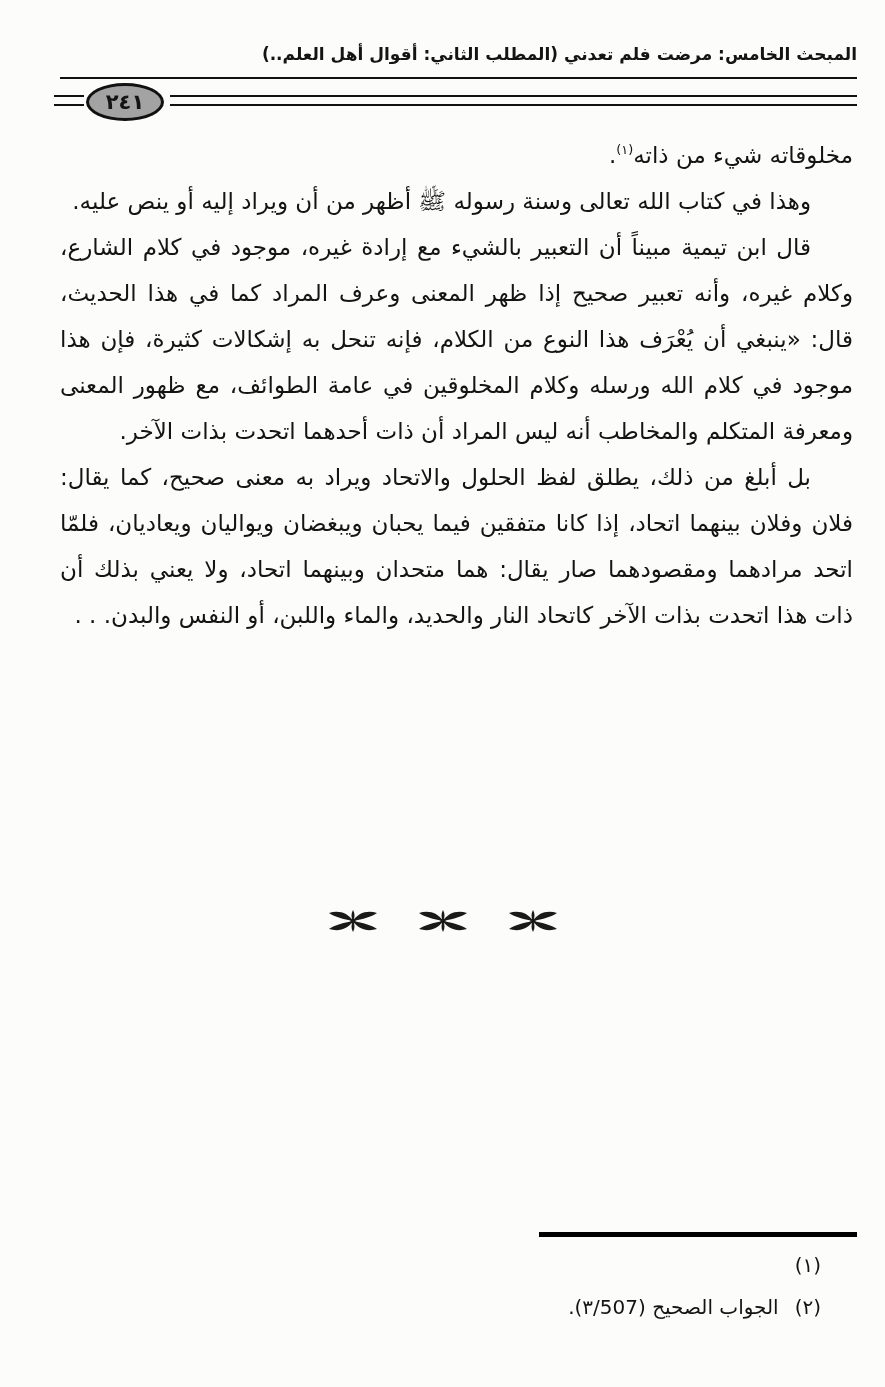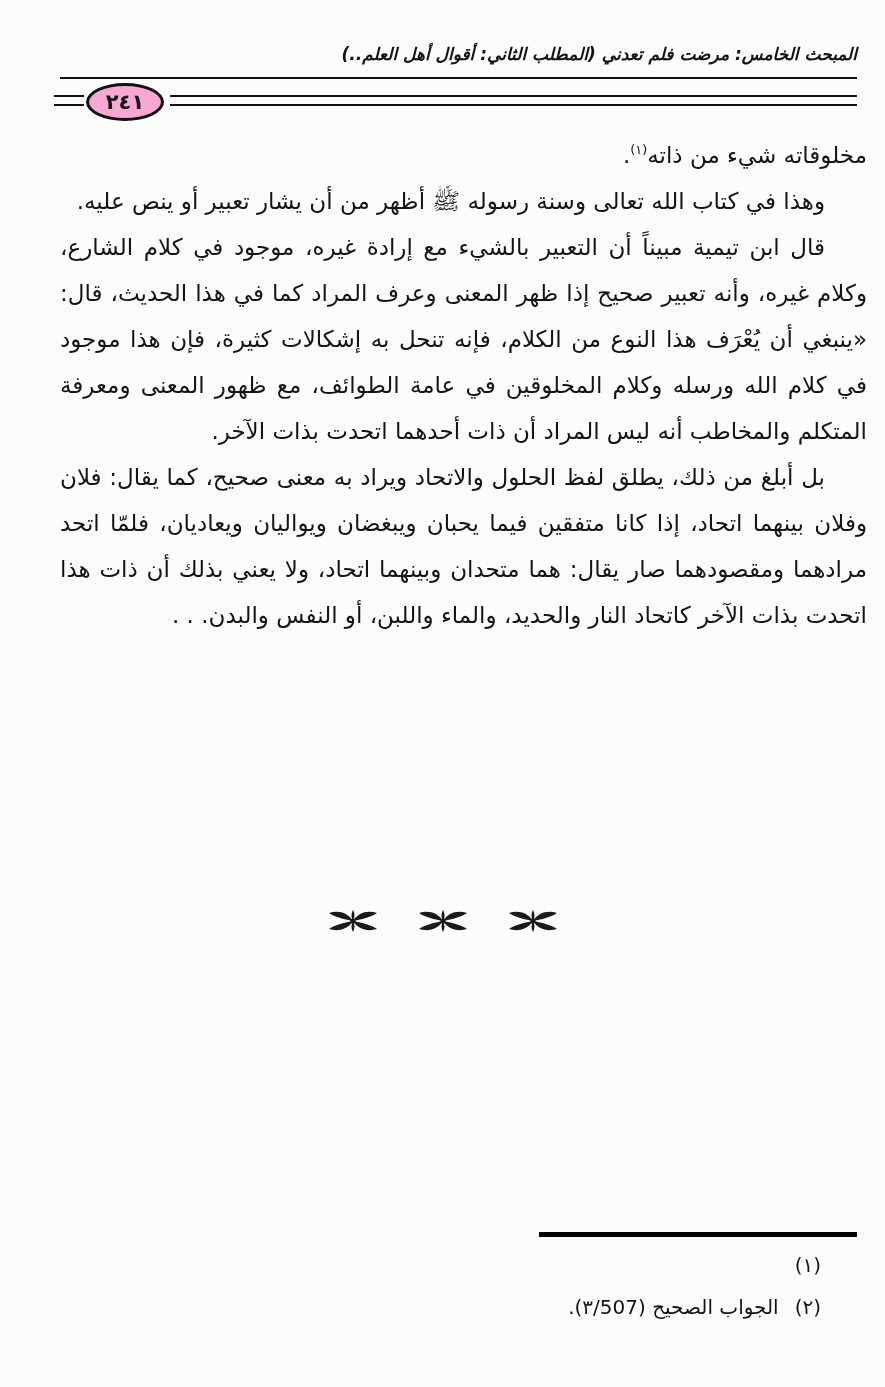--- a/index.html
+++ b/index.html
@@ -13,43 +13,42 @@
     font-family:"DejaVu Sans", sans-serif;
     direction:rtl;
     overflow:hidden;
   }
   
   .running-title{
     position:absolute; top:44px; right:28px; left:60px;
     text-align:right;
     font-size:17px; font-weight:bold;
     letter-spacing:0;
-    font-style:italic;
   }
   .rule-top{
     position:absolute; top:77px; right:28px; left:60px;
     height:2px; background:#111;
   }
   .dbl{
     position:absolute; top:95px; height:11px;
     border-top:2px solid #111; border-bottom:2px solid #111;
   }
   .dbl-left{ left:54px; width:30px; }
   .dbl-right{ left:170px; right:28px; }
   .page-badge{
     position:absolute; top:83px; left:86px;
     width:78px; height:38px;
     border:3px solid #111; border-radius:50%;
     display:flex; align-items:center; justify-content:center;
     font-size:21px; font-weight:bold;
-    background:#f9a8d4; z-index:2;
+    background:#a3a3a3; z-index:2;
   }
   
   .body-text{
-    position:absolute; top:132px; right:18px; left:60px;
+    position:absolute; top:132px; right:32px; left:60px;
     font-size:23px; line-height:46px;
     text-align:justify;
   }
   .para{ text-indent:42px; }
   .para.no-indent{ text-indent:0; }
   .body-text sup{
     font-size:0.56em; vertical-align:super; line-height:0;
   }
   
   .ornament{
@@ -80,21 +79,21 @@
   <div class="rule-top"></div>
 
   <div class="dbl dbl-left"></div>
 
   <div class="page-badge">٢٤١</div>
 
   <div class="dbl dbl-right"></div>
 
   <div class="body-text">
       <p class="para no-indent"><span>مخلوقاته شيء من ذاته</span><sup>(١)</sup><span>.</span></p>
-      <p class="para"><span>وهذا في كتاب الله تعالى وسنة رسوله ﷺ أظهر من أن يشار تعبير أو ينص عليه.</span></p>
+      <p class="para"><span>وهذا في كتاب الله تعالى وسنة رسوله ﷺ أظهر من أن ويراد إليه أو ينص عليه.</span></p>
       <p class="para"><span>قال ابن تيمية مبيناً أن التعبير بالشيء مع إرادة غيره، موجود في كلام الشارع، وكلام غيره، وأنه تعبير صحيح إذا ظهر المعنى وعرف المراد كما في هذا الحديث، قال: «ينبغي أن يُعْرَف هذا النوع من الكلام، فإنه تنحل به إشكالات كثيرة، فإن هذا موجود في كلام الله ورسله وكلام المخلوقين في عامة الطوائف، مع ظهور المعنى ومعرفة المتكلم والمخاطب أنه ليس المراد أن ذات أحدهما اتحدت بذات الآخر.</span></p>
       <p class="para"><span>بل أبلغ من ذلك، يطلق لفظ الحلول والاتحاد ويراد به معنى صحيح، كما يقال: فلان وفلان بينهما اتحاد، إذا كانا متفقين فيما يحبان ويبغضان ويواليان ويعاديان، فلمّا اتحد مرادهما ومقصودهما صار يقال: هما متحدان وبينهما اتحاد، ولا يعني بذلك أن ذات هذا اتحدت بذات الآخر كاتحاد النار والحديد، والماء واللبن، أو النفس والبدن. . .</span></p>
     </div>
 
   <div class="ornament">
     <span class="fleuron">
       <svg width="56" height="26" viewBox="0 0 56 26" aria-hidden="true">
         <g fill="#1a1a1a">
           <path d="M28 13 C23 5 14 2 4 5 C10 9 18 11 28 13 C18 15 10 17 4 21 C14 24 23 21 28 13 Z"></path>
           <path d="M28 13 C33 5 42 2 52 5 C46 9 38 11 28 13 C38 15 46 17 52 21 C42 24 33 21 28 13 Z"></path>

